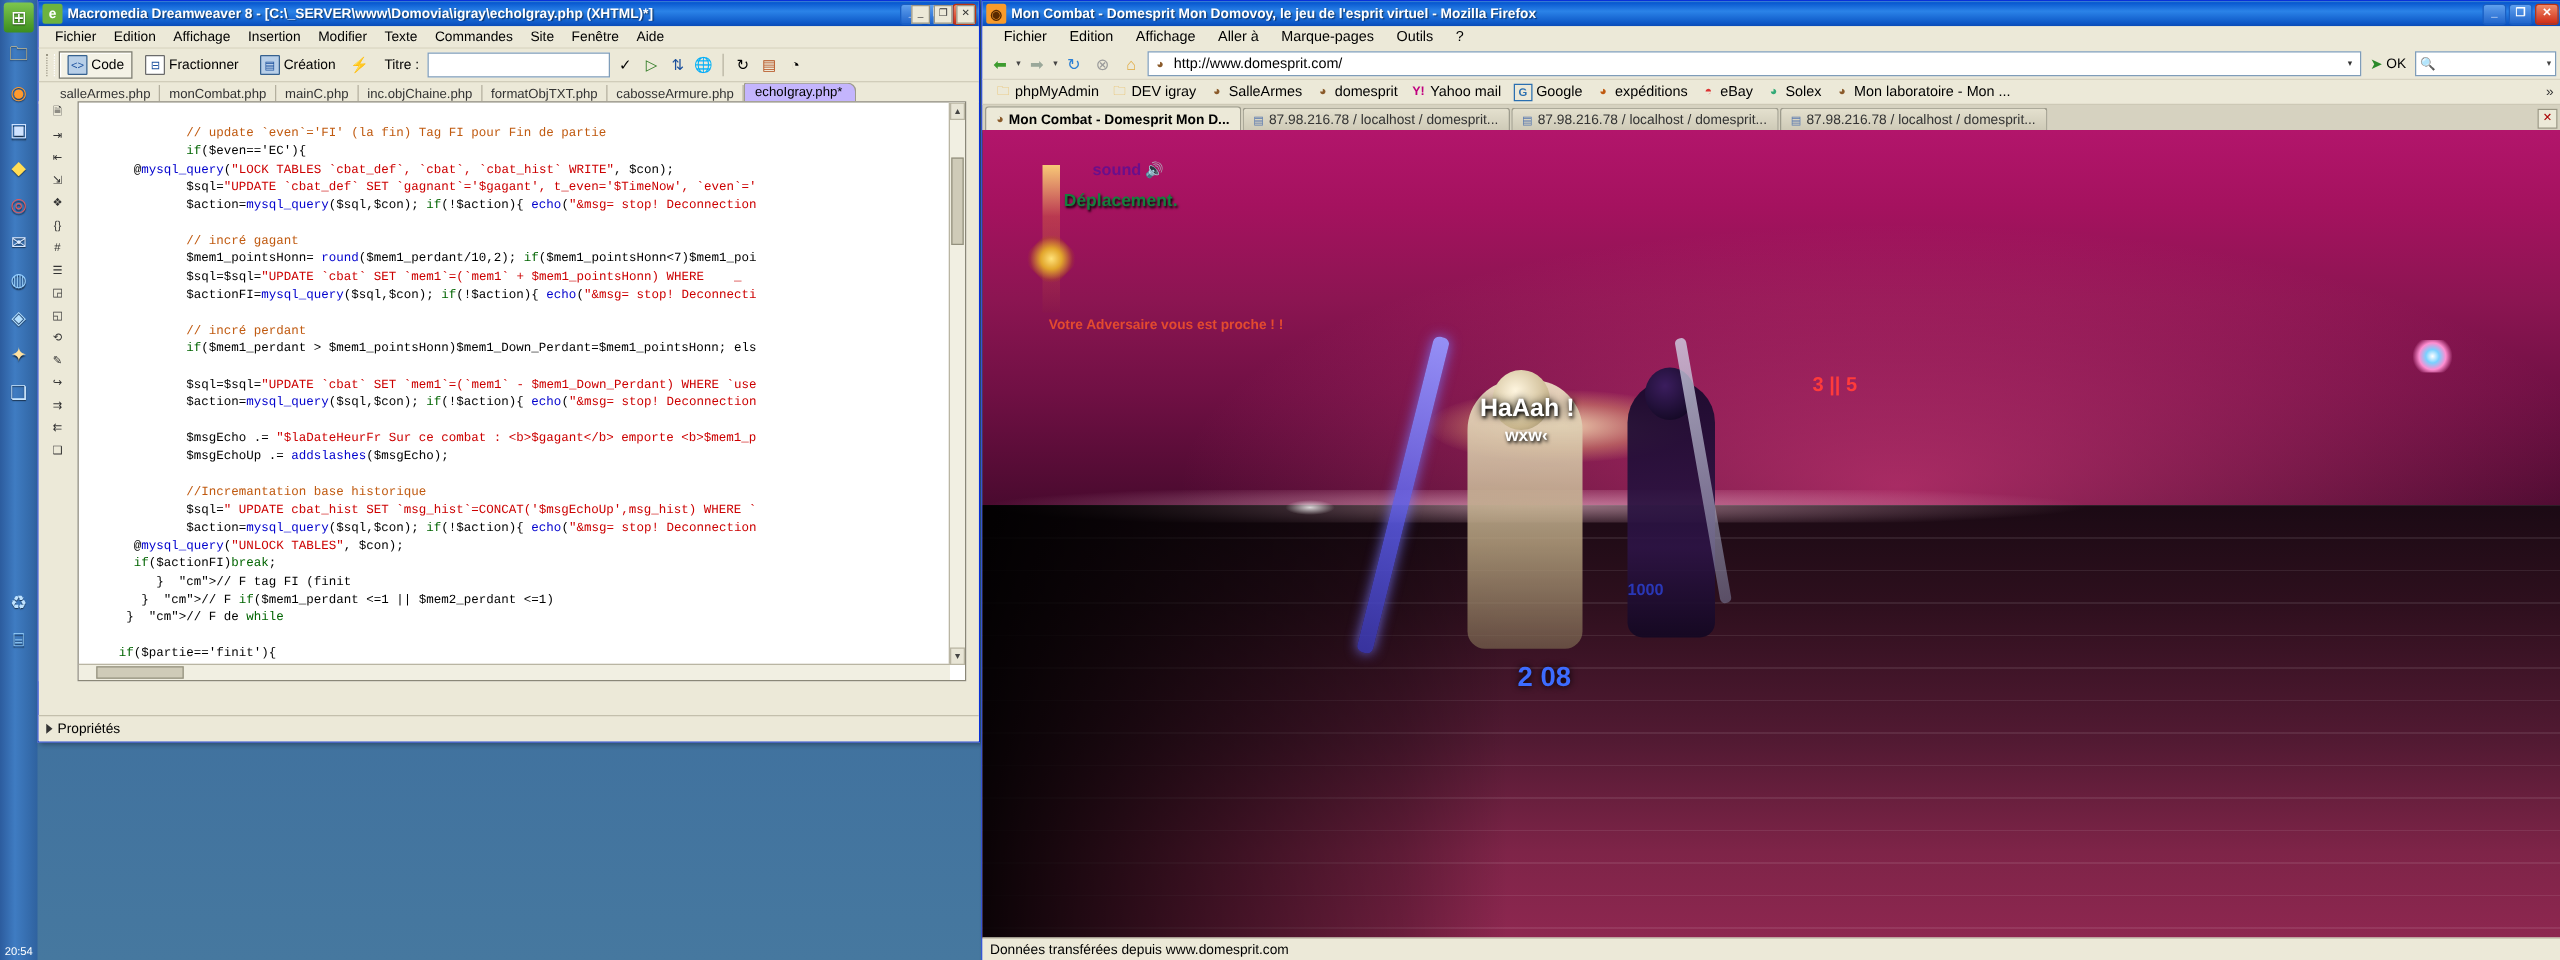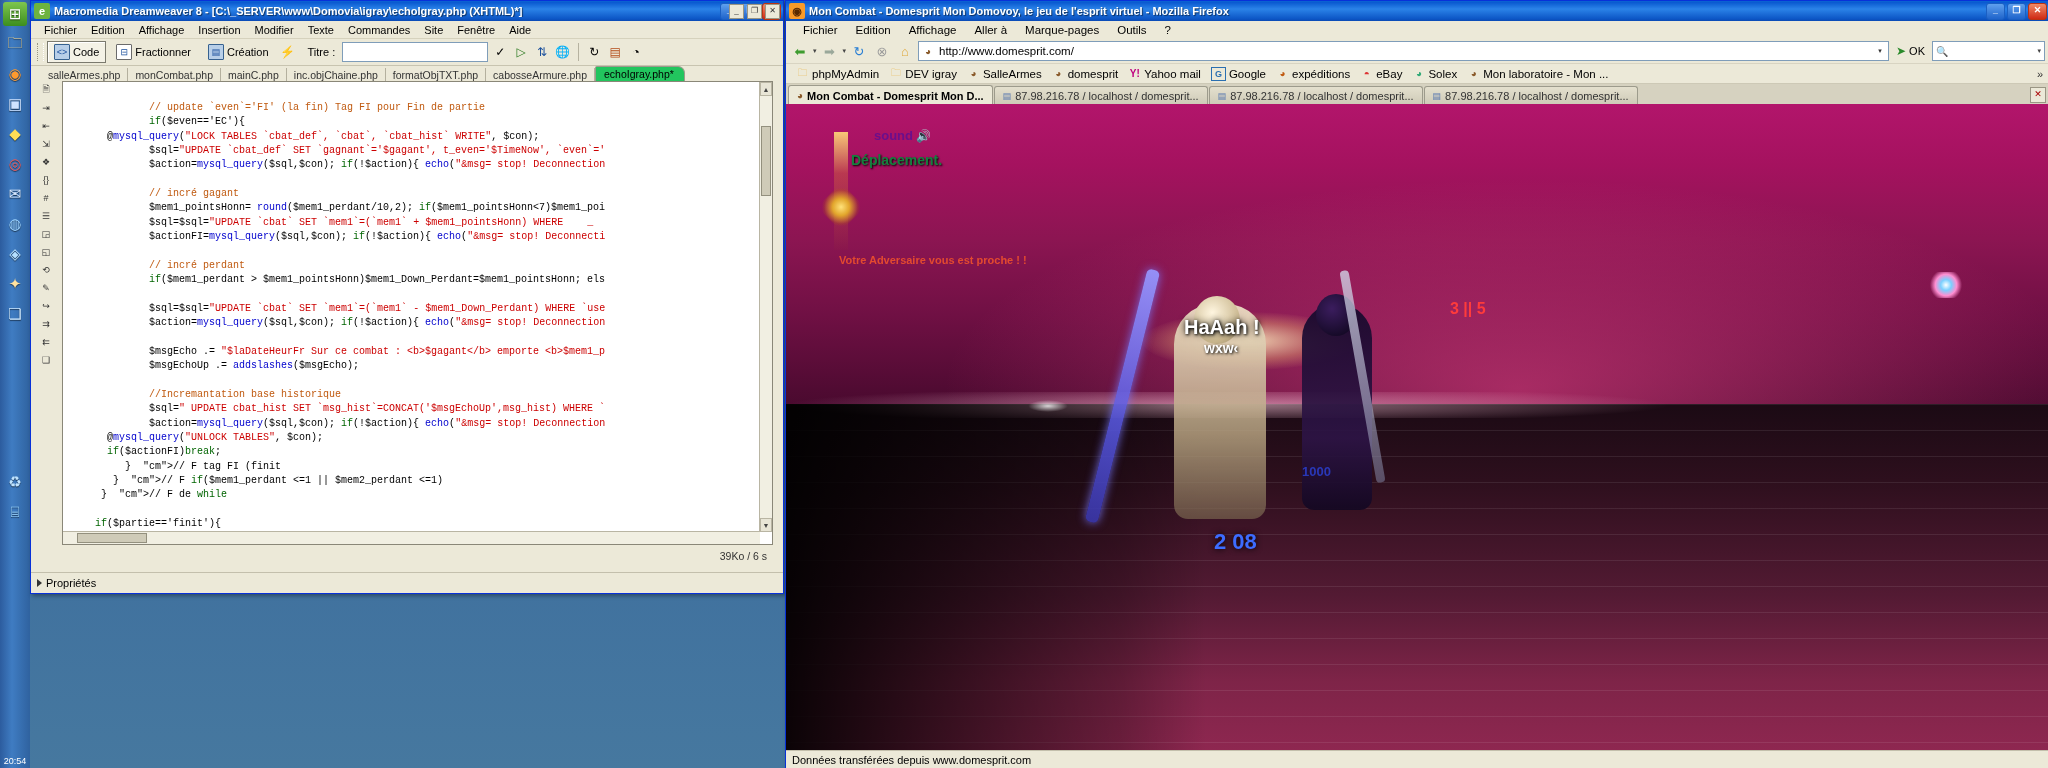--- a/index.html
+++ b/index.html
@@ -44,21 +44,21 @@
     border:1px solid #6b6b6b;background:#fff;color:#1a4f9c;border-radius:1px;}
   .mini-ico.b{background:#b8cfe8;border-color:#36618f;}
   .titre-label{font-size:11px;margin:0 4px 0 8px;}
   .titre-input{width:140px;height:16px;border:1px solid #7f9db9;background:#fff;}
   .tool-ico{width:18px;height:18px;display:flex;align-items:center;justify-content:center;font-size:12px;}
   .sep{width:1px;height:18px;background:#b6b2a0;margin:0 3px;}
 
   .dw-tabs{height:16px;display:flex;align-items:flex-end;background:#ece9d8;padding-left:10px;
     border-bottom:1px solid #9d9b8c;}
   .dw-tab{font-size:10.5px;padding:1px 7px 1px 7px;border-right:1px solid #b4b09e;color:#333;}
-  .dw-tab.active{background:#22c55e;border:1px solid #9d9b8c;border-bottom-color:#ece9d8;
+  .dw-tab.active{background:#c4b5fd;border:1px solid #9d9b8c;border-bottom-color:#ece9d8;
      border-radius:2px 7px 0 0;position:relative;top:1px;color:#000;padding:1px 10px 2px 8px;}
 
   .dw-body{position:absolute;left:0;right:0;top:80px;bottom:0;background:#ece9d8;}
   .dw-codewrap{position:absolute;left:31px;right:10px;top:0;bottom:48px;background:#fff;border:1px solid #8a8778;overflow:hidden;}
   .gutter-col{position:absolute;left:0;top:0;width:30px;bottom:48px;background:#ece9d8;
      display:flex;flex-direction:column;align-items:center;padding-top:2px;gap:4px;}
   .gutter-ico{width:16px;height:14px;display:flex;align-items:center;justify-content:center;font-size:9px;color:#333;}
   .linenums{position:absolute;left:0;top:0;width:32px;bottom:0;background:#4069b0;color:#fff;
      font-family:"Liberation Mono", monospace;font-size:11px;text-align:right;padding:1px 4px 0 0;line-height:14.35px;}
   .codearea{position:absolute;left:32px;top:0;right:12px;bottom:12px;overflow:hidden;
@@ -279,23 +279,20 @@
         <div class="vscroll">
           <div class="sb-arrow" style="top:0;">▲</div>
           <div class="vthumb"></div>
           <div class="sb-arrow" style="bottom:0;">▼</div>
         </div>
         <div class="hscroll">
           <div class="hthumb"></div>
         </div>
       </div>
 
-      <div class="dw-status">
-        <span>39Ko / 6 s</span>
-      </div>
 
       <div class="props-bar">
         <span class="tri"></span>
         <span>Propriétés</span>
       </div>
     </div>
   </div>
 
   <div class="win" id="ff">
     <div class="titlebar ff-title">

